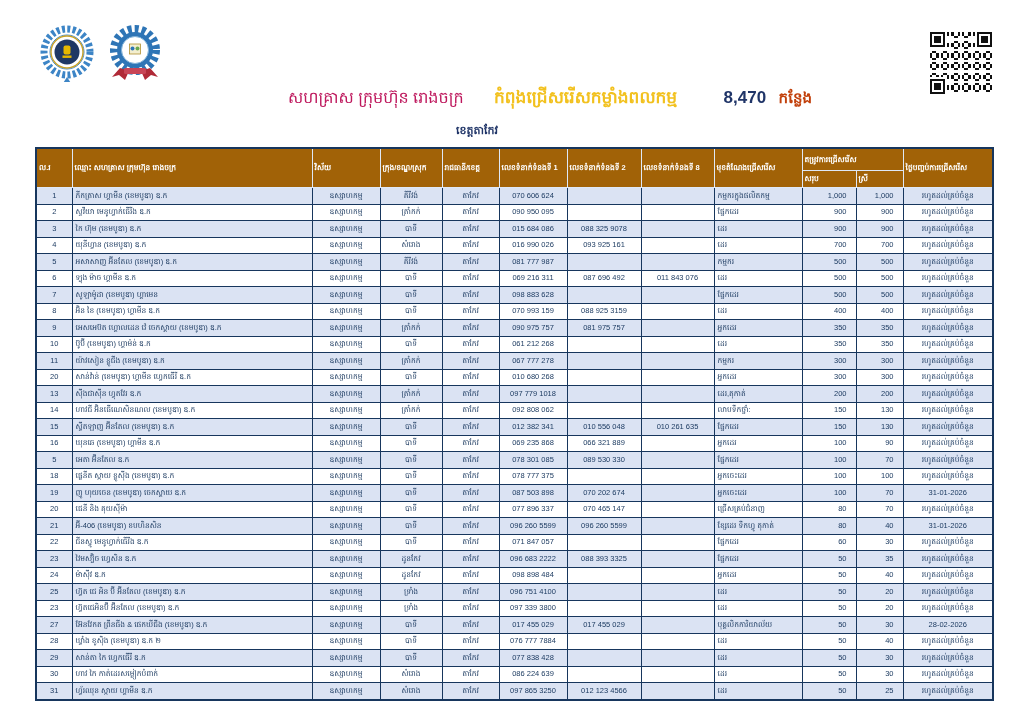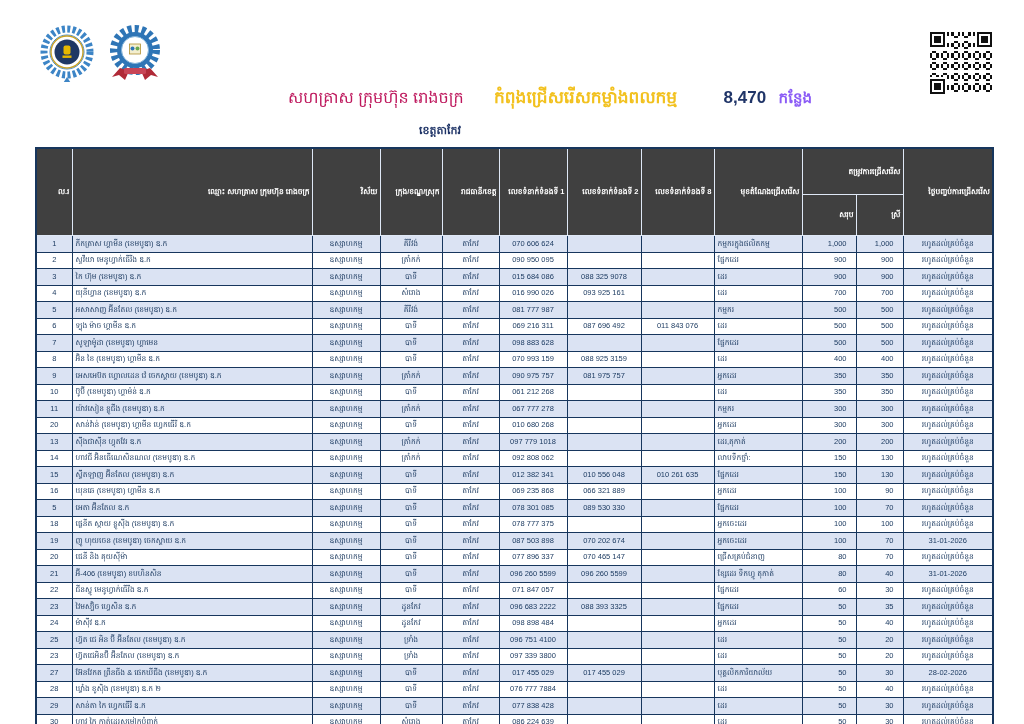--- a/index.html
+++ b/index.html
@@ -6,29 +6,29 @@
   .page{position:relative;width:1024px;height:724px;background:#ffffff;margin:0 auto;
         font-family:"Liberation Sans","DejaVu Sans",sans-serif;overflow:hidden;}
   
   .logos{position:absolute;top:24px;left:38px;display:flex;gap:10px;}
   .qr-wrap{position:absolute;top:32px;right:32px;}
   .title-line{position:absolute;top:86px;left:0;width:100%;text-align:center;
               transform:translateX(38px);white-space:nowrap;}
   .title-main{color:#be185d;font-weight:normal;font-size:16px;}
   .title-highlight{color:#f2c11e;font-weight:bold;font-size:17px;margin-left:26px;}
   .title-count{color:#203568;font-weight:bold;font-size:17px;margin-left:42px;margin-top:6px;}
-  .title-unit{color:#8b5cf6;font-weight:bold;font-size:15px;margin-left:8px;}
-  .subtitle{position:absolute;top:123px;left:380px;width:120px;text-align:center;
+  .title-unit{color:#c2410c;font-weight:bold;font-size:15px;margin-left:8px;}
+  .subtitle{position:absolute;top:123px;left:417px;width:120px;text-align:center;
             color:#203568;font-weight:bold;font-size:11px;}
   
   table.roster{position:absolute;top:147px;left:35px;width:957px;border-collapse:collapse;
                table-layout:fixed;border:2px solid #17365d;}
-  .roster th{background:#404040;color:#ffffff;font-size:7.5px;font-weight:bold;
-             border:1px solid #dfe8f6;padding:14px 2px;line-height:1.25;
-             overflow:hidden;text-align:right;vertical-align:middle;}
+  .roster th{background:#a16207;color:#ffffff;font-size:7.5px;font-weight:bold;
+             border:1px solid #dfe8f6;padding:2px 2px;line-height:1.25;
+             overflow:hidden;text-align:left;vertical-align:middle;}
   .roster thead tr.h1 th{height:17px;}
   .roster thead tr.h2 th{height:12px;}
   .roster td{border:1px solid #17365d;color:#17365d;font-size:7.5px;line-height:1.1;
              height:13.5px;padding:1px 3px;overflow:hidden;white-space:nowrap;
              text-align:center;vertical-align:middle;background:#ffffff;}
   .roster tbody tr:nth-child(odd) td{background:#dbe3f3;}
   .roster td.c-name,.roster td.c-position{text-align:left;}
   .roster td.c-total,.roster td.c-female{text-align:right;padding-right:9px;}
 </style>
 </head>

